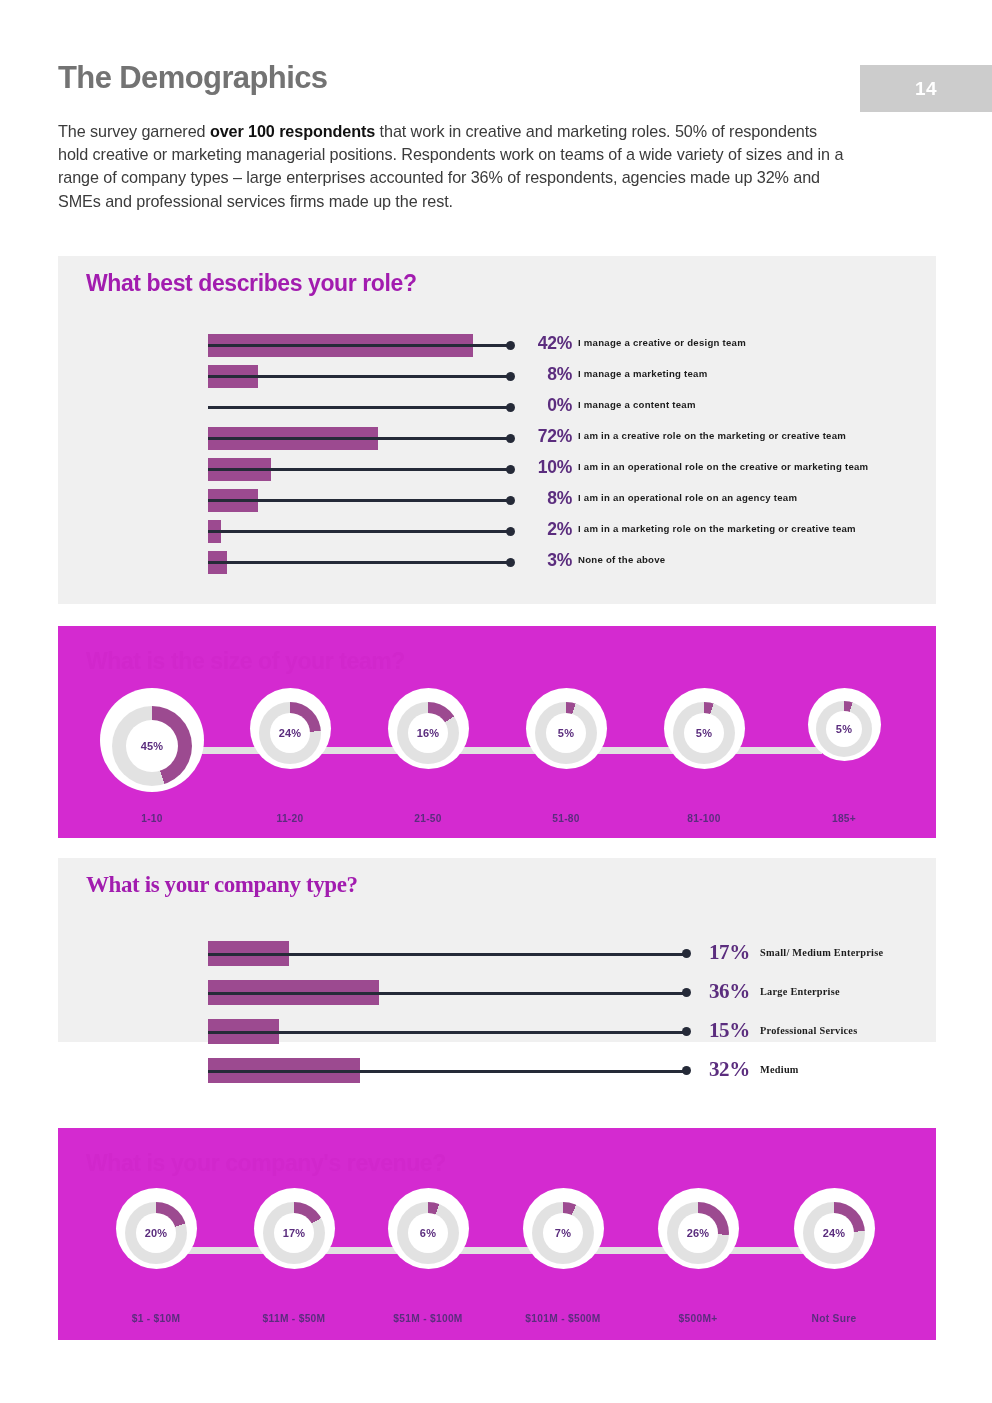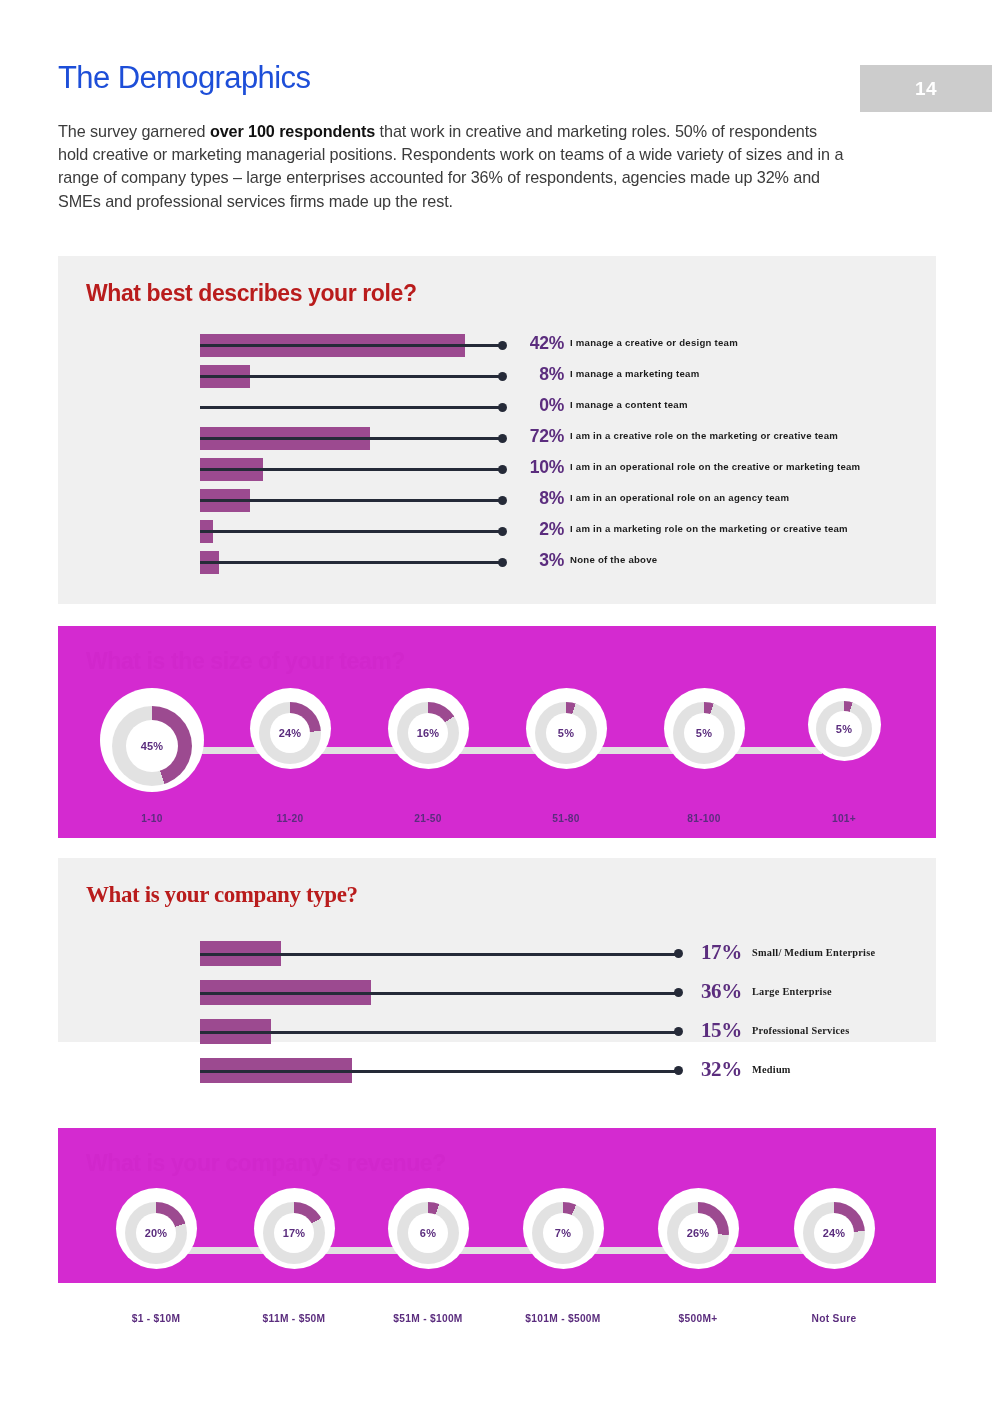--- a/index.html
+++ b/index.html
@@ -14,23 +14,23 @@
     font-family: "Liberation Sans", sans-serif;
     overflow: hidden;
   }
 
   
   #page-title {
     position: absolute;
     left: 58px;
     top: 60px;
     font-size: 31px;
-    font-weight: normal;
+    font-weight: bold;
     letter-spacing: -0.6px;
-    color: #1d4ed8;
+    color: #737373;
   }
   #page-number-badge {
     position: absolute;
     right: 0px;
     top: 65px;
     width: 132px;
     height: 47px;
     background: #cccccc;
     display: flex;
     align-items: center;
@@ -64,27 +64,27 @@
   .panel.light { background: #f0f0f0; }
   .panel.magenta { background: #d42ad0; }
 
   .panel-title {
     position: absolute;
     left: 28px;
     font-size: 23px;
     font-weight: bold;
     letter-spacing: -0.4px;
   }
-  .panel-title.pink { color: #b91c1c; top: 24px; }
+  .panel-title.pink { color: #a21caf; top: 14px; }
   .panel-title.ghost { color: #d127cc; top: 22px; }
 
   
   .bar-rows {
     position: absolute;
-    left: 0;
+    left: 8px;
     right: 0;
   }
   .bar-row {
     position: relative;
     height: 31px;
   }
   .bar-row .bar {
     position: absolute;
     left: 142px;
     top: 4px;
@@ -342,21 +342,21 @@
       </div>
       <div class="donut-cell" style="left: 726px;">
         <div class="donut-wrap" style="width: 56px; height: 73px;">
           <div class="donut-halo" style="width: 73px; height: 73px; left: -8.5px; top: 0px;"></div>
           <div class="donut" style="width: 56px; height: 56px; margin-top: 8.5px; background: conic-gradient(rgb(156, 74, 144) 0deg, rgb(156, 74, 144) 18deg, rgb(226, 226, 226) 18deg, rgb(226, 226, 226) 360deg);">
             <div class="hole" style="left: 10px; top: 10px; width: 36px; height: 36px;">
               <span>5%</span>
             </div>
           </div>
         </div>
-        <div class="donut-label">101+</div>
+        <div class="donut-label">185+</div>
       </div>
     </div>
 </div>
 
 <div class="panel light" id="panel-company" style="top:858px;height:184px;font-family:Liberation Serif, serif;">
   <div class="panel-title pink">What is your company type?</div>
   <div class="bar-rows" id="company-rows">
       <div class="bar-row" style="height: 39px;">
         <div class="bar" style="width: 80.75px;"></div>
         <div class="stem"></div>
@@ -381,21 +381,21 @@
       <div class="bar-row" style="height: 39px;">
         <div class="bar" style="width: 152px;"></div>
         <div class="stem"></div>
         <div class="dot"></div>
         <div class="pct">32%</div>
         <div class="lbl">Medium</div>
       </div>
     </div>
 </div>
 
-<div class="panel magenta" id="panel-revenue" style="top:1128px;height:155px;">
+<div class="panel magenta" id="panel-revenue" style="top:1128px;height:212px;">
   <div class="panel-title ghost">What is your company's revenue?</div>
   <div class="donut-row" id="revenue-donuts" style="top:60px;">
       <div class="connector" style="left: 123px; width: 88px;"></div>
       <div class="connector" style="left: 261px; width: 84px;"></div>
       <div class="connector" style="left: 395px; width: 85px;"></div>
       <div class="connector" style="left: 530px; width: 85px;"></div>
       <div class="connector" style="left: 665px; width: 86px;"></div>
       <div class="donut-cell" style="left: 38px;">
         <div class="donut-wrap" style="width: 62px; height: 81px;">
           <div class="donut-halo" style="width: 81px; height: 81px; left: -9.5px; top: 0px;"></div>

